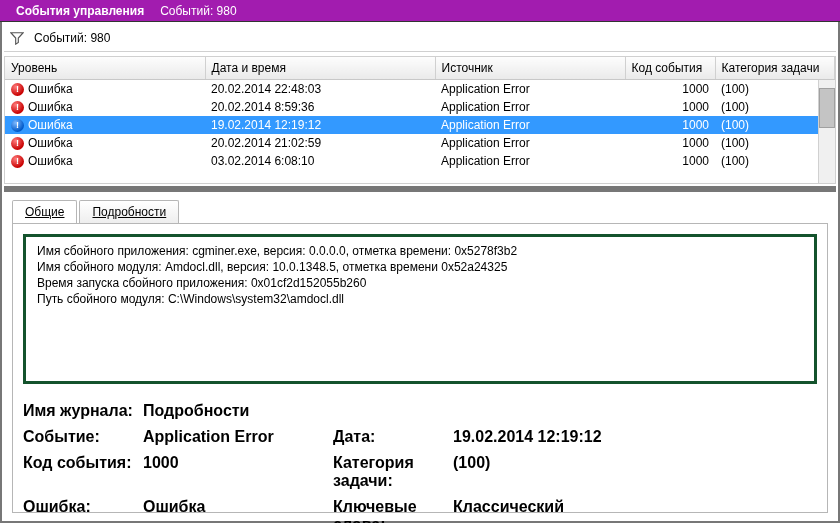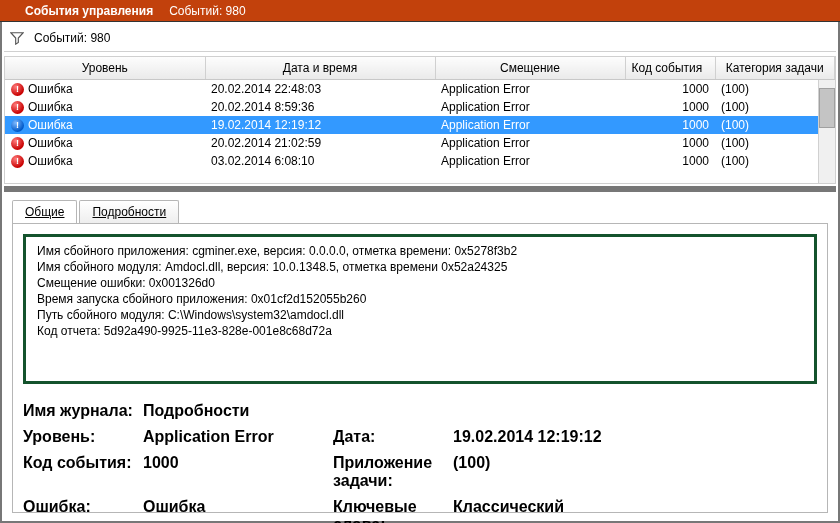--- a/index.html
+++ b/index.html
@@ -6,25 +6,25 @@
   body {
     font-family: "Segoe UI", Tahoma, sans-serif;
     font-size: 12px;
     background: #fff;
     width: 840px;
     height: 523px;
     overflow: hidden;
     color: #000;
   }
   .titlebar {
-    background: #c2410c;
+    background: #a21caf;
     color: #fff;
     height: 22px;
     line-height: 22px;
-    padding: 0 25px;
+    padding: 0 16px;
     display: flex;
     gap: 16px;
     border-bottom: 1px solid #333;
   }
   .titlebar .title { font-weight: bold; }
   .outer-frame {
     border: 2px solid #777;
     border-top: none;
     height: calc(100% - 22px);
     background: #fff;
@@ -44,21 +44,21 @@
   }
   .table-wrap {
     border: 1px solid #d0d0d0;
     margin-top: 4px;
     height: 128px;
     overflow: hidden;
     position: relative;
   }
   table { width: 100%; border-collapse: collapse; table-layout: fixed; }
   thead th {
-    text-align: center;
+    text-align: left;
     font-weight: normal;
     background: linear-gradient(#fdfdfd,#eaeaea);
     border-right: 1px solid #d0d0d0;
     border-bottom: 1px solid #c8c8c8;
     padding: 4px 6px;
     height: 22px;
     position: relative;
   }
   thead th.num { text-align: left; }
   tbody td {
@@ -176,21 +176,21 @@
         <col style="width:200px">
           <col style="width:230px">
           <col style="width:190px">
           <col style="width:90px">
           <col>
       </colgroup>
       <thead>
         <tr>
           <th>Уровень</th>
           <th>Дата и время</th>
-          <th>Смещение</th>
+          <th>Источник</th>
           <th class="num">Код события</th>
           <th>Категория задачи</th>
         </tr>
       </thead>
       <tbody id="rows">
           <tr>
             <td>
               <div class="lvl-cell">
                 <span class="err-circle ">!</span>
                 <span>Ошибка</span>
@@ -261,40 +261,38 @@
 
   <div class="tabs">
     <div class="tab active">Общие</div>
     <div class="tab">Подробности</div>
   </div>
 
   <div class="tab-panel">
     <div class="desc-box" id="desc">
         <div>Имя сбойного приложения: cgminer.exe, версия: 0.0.0.0, отметка времени: 0x5278f3b2</div>
         <div>Имя сбойного модуля: Amdocl.dll, версия: 10.0.1348.5, отметка времени 0x52a24325</div>
-        <div>Смещение ошибки: 0x001326d0</div>
         <div>Время запуска сбойного приложения: 0x01cf2d152055b260</div>
         <div>Путь сбойного модуля: C:\Windows\system32\amdocl.dll</div>
-        <div>Код отчета: 5d92a490-9925-11e3-828e-001e8c68d72a</div>
       </div>
 
     <div class="meta-grid">
       <div class="label">Имя журнала:</div>
       <div>Подробности</div>
       <div></div>
         <div></div>
 
-      <div class="label">Уровень:</div>
+      <div class="label">Событие:</div>
       <div>Application Error</div>
       <div class="label">Дата:</div>
       <div>19.02.2014 12:19:12</div>
 
       <div class="label">Код события:</div>
       <div>1000</div>
-      <div class="label">Приложение задачи:</div>
+      <div class="label">Категория задачи:</div>
       <div>(100)</div>
 
       <div class="label">Ошибка:</div>
       <div>Ошибка</div>
       <div class="label">Ключевые слова:</div>
       <div>Классический</div>
     </div>
   </div>
 </div>
 

